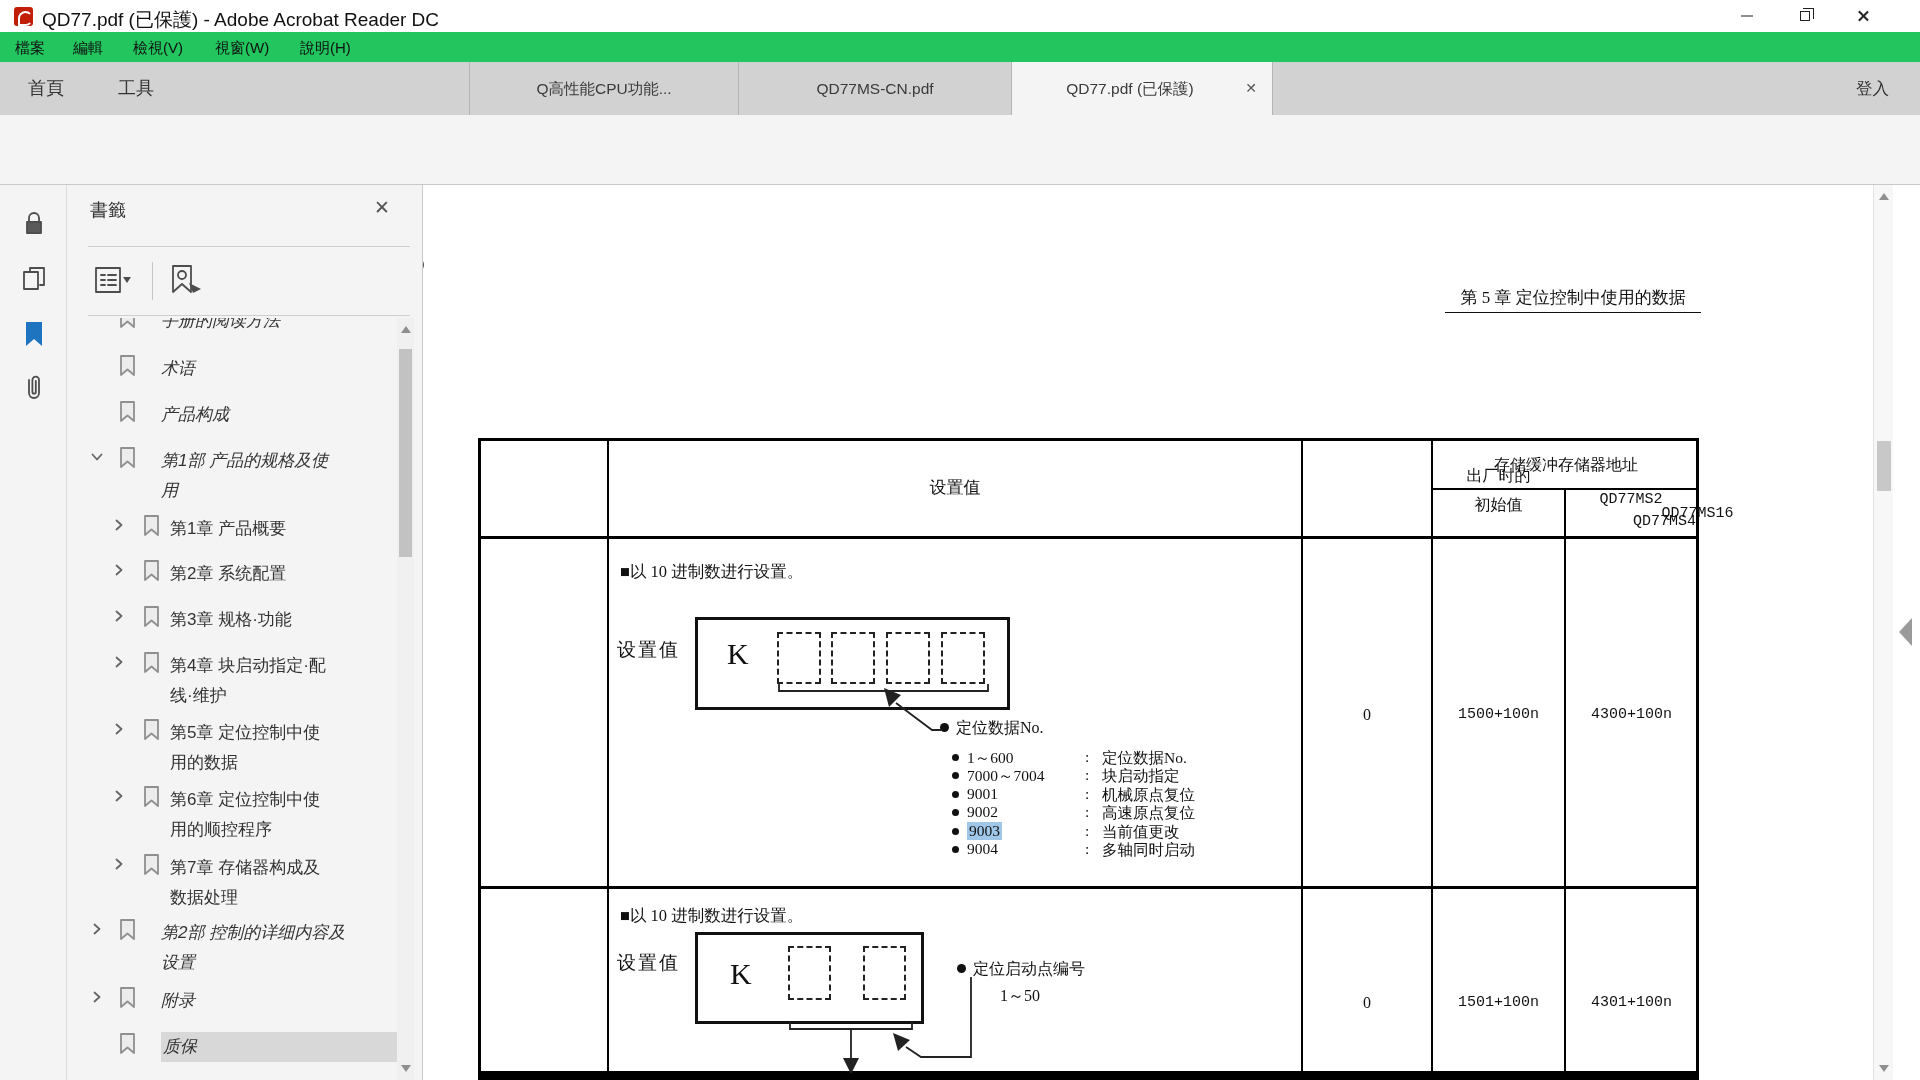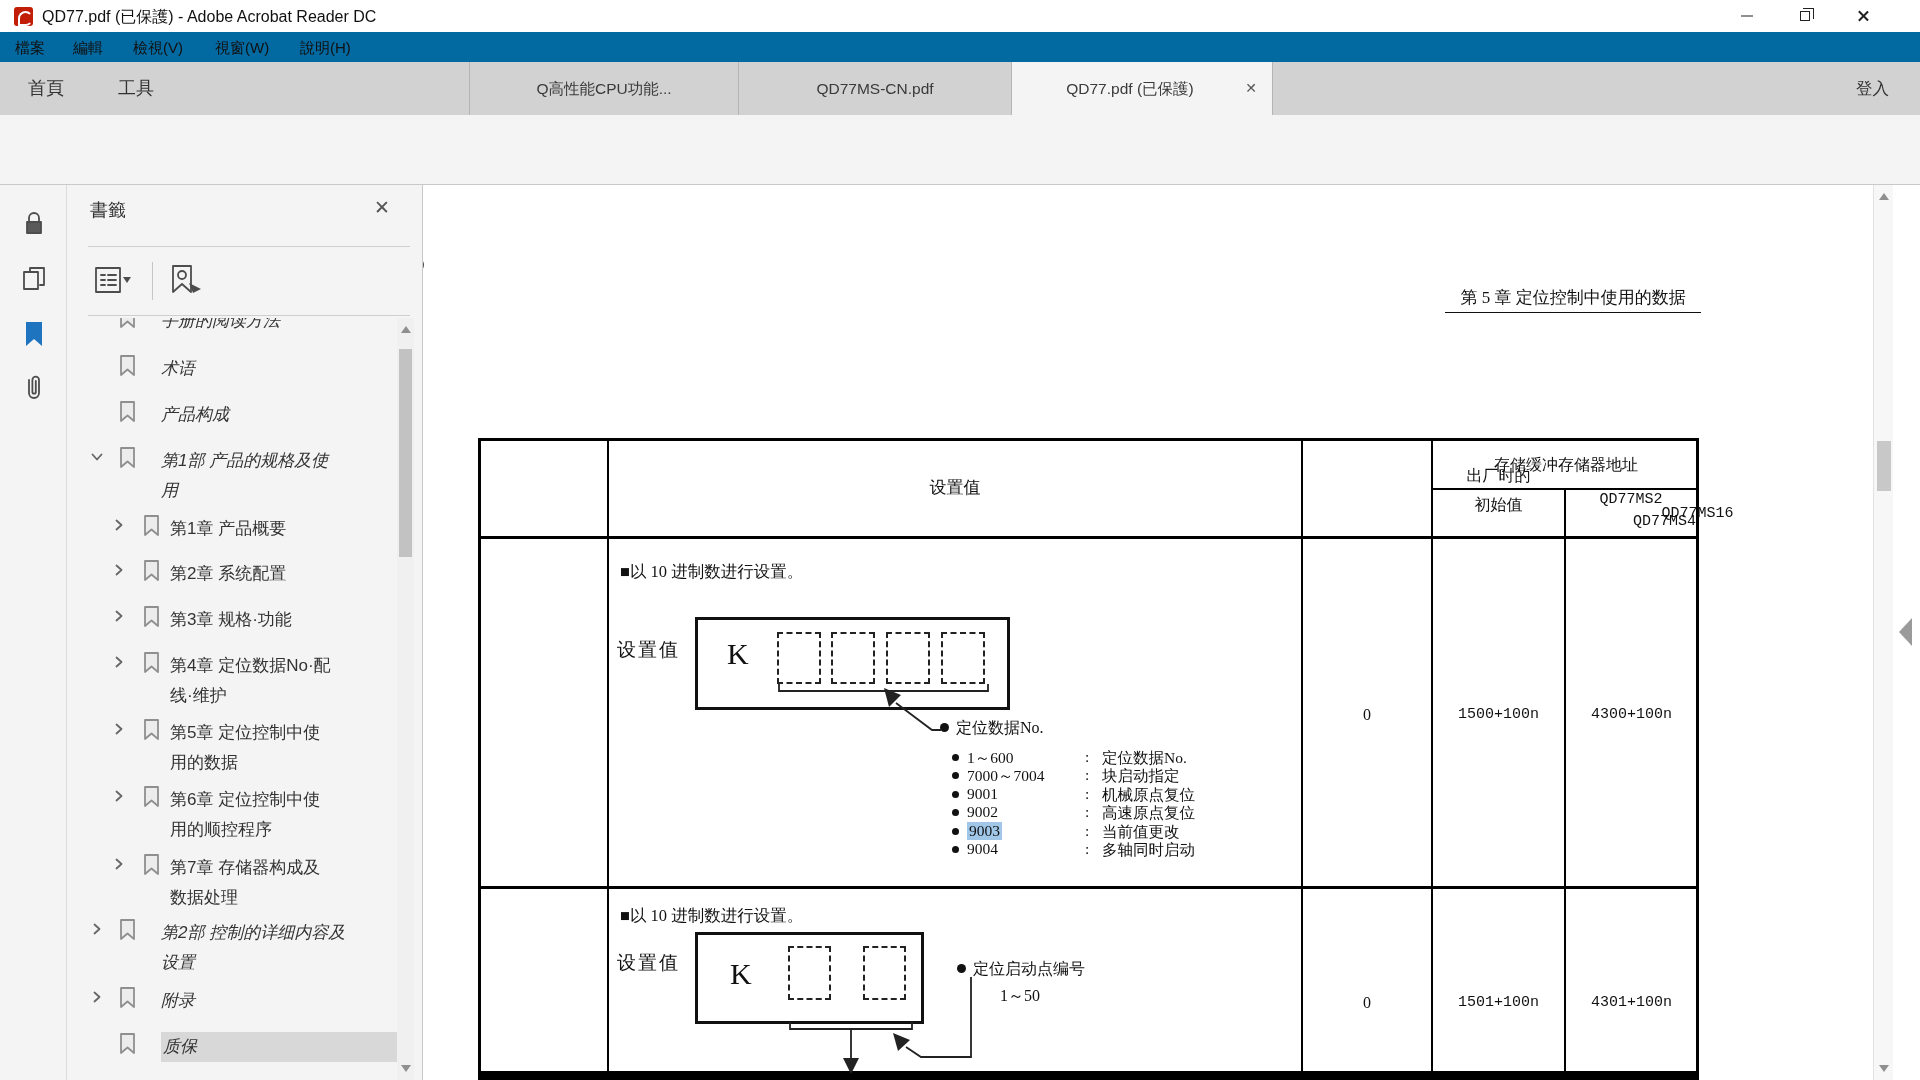--- a/index.html
+++ b/index.html
@@ -1,35 +1,35 @@
 <!DOCTYPE html>
 <html><head>
 <meta charset="utf-8">
 <style>
   * { margin:0; padding:0; box-sizing:border-box; }
   html,body { width:1920px; height:1080px; overflow:hidden; }
   body { font-family:"Liberation Sans","DejaVu Sans",sans-serif; background:#fff; position:relative; color:#222; }
 
   
   .titlebar { position:absolute; left:0; top:0; width:1920px; height:32px; background:#fff; }
-  .title-text { position:absolute; left:42px; top:7px; font-size:16px; color:#111; }
+  .title-text { position:absolute; left:42px; top:7px; font-size:19px; color:#111; }
   .pdficon { position:absolute; left:14px; top:7px; width:19px; height:19px; background:#c11d07; border-radius:3px; }
   .pdficon:before { content:""; position:absolute; left:4px; top:4px; width:11px; height:11px;
     border:2.5px solid #fff; border-radius:50% 50% 50% 0; border-right-color:transparent; }
   .wbtn { position:absolute; top:0; width:58px; height:32px; }
   .wbtn .g { position:absolute; left:50%; top:50%; transform:translate(-50%,-50%); }
   .g-min { width:12px; height:0; border-top:1.6px solid #222; }
   .g-restore { width:10px; height:10px; border:1.4px solid #222; background:#fff; }
   .g-restore:before { content:""; position:absolute; left:2px; top:-4px; width:10px; height:10px; border:1.4px solid #222; border-bottom:none; border-left:none; }
   .g-close { width:13px; height:13px; }
   .g-close:before,.g-close:after { content:""; position:absolute; left:6px; top:0; width:1.6px; height:13px; background:#222; }
   .g-close:before { transform:rotate(45deg);} .g-close:after { transform:rotate(-45deg);}
 
   
-  .menubar { position:absolute; left:0; top:32px; width:1920px; height:30px; background:#0369a1; }
+  .menubar { position:absolute; left:0; top:32px; width:1920px; height:30px; background:#22c55e; }
   .menu-item { position:absolute; top:5px; font-size:15px; color:#111; padding:2px 6px; }
 
   
   .tabbar { position:absolute; left:0; top:62px; width:1920px; height:53px; background:#d2d2d2; }
   .tab-top { position:absolute; top:0; height:53px; line-height:53px; font-size:18px; color:#333; text-align:center; }
   .doc-tab { position:absolute; top:0; height:53px; line-height:53px; font-size:15.5px; color:#3a3a3a; text-align:center;
              border-left:1px solid #b5b5b5; padding:0 10px; white-space:nowrap; overflow:hidden; }
   .doc-tab.active { background:#f4f4f4; border-right:1px solid #b5b5b5; }
   .tab-close { position:absolute; right:14px; top:19px; width:14px; height:14px; line-height:14px; font-size:14px; color:#555; }
   .help-circle { position:absolute; left:1804px; top:81px; width:21px; height:21px; border:1.7px solid #555; border-radius:50%;
@@ -310,21 +310,21 @@
         </svg>
       <div class="bm-label">第3章 规格·功能</div>
     </div>
     <div class="bm-item lv2" style="top:333px;">
       <svg class="bm-arrow line" viewBox="0 0 12 12">
           <polyline points="3.5,1.5 8.5,6 3.5,10.5" stroke="#666"></polyline>
         </svg>
       <svg class="bm-flag line" viewBox="0 0 17 21">
           <path d="M2 1h13v19l-6.5-5.5L2 20z" fill="#ececec" stroke="#8f8f8f"></path>
         </svg>
-      <div class="bm-label">第4章 定位数据No·配线·维护</div>
+      <div class="bm-label">第4章 块启动指定·配线·维护</div>
     </div>
     <div class="bm-item lv2" style="top:400px;">
       <svg class="bm-arrow line" viewBox="0 0 12 12">
           <polyline points="3.5,1.5 8.5,6 3.5,10.5" stroke="#666"></polyline>
         </svg>
       <svg class="bm-flag line" viewBox="0 0 17 21">
           <path d="M2 1h13v19l-6.5-5.5L2 20z" fill="#ececec" stroke="#8f8f8f"></path>
         </svg>
       <div class="bm-label">第5章 定位控制中使用的数据</div>
     </div>

